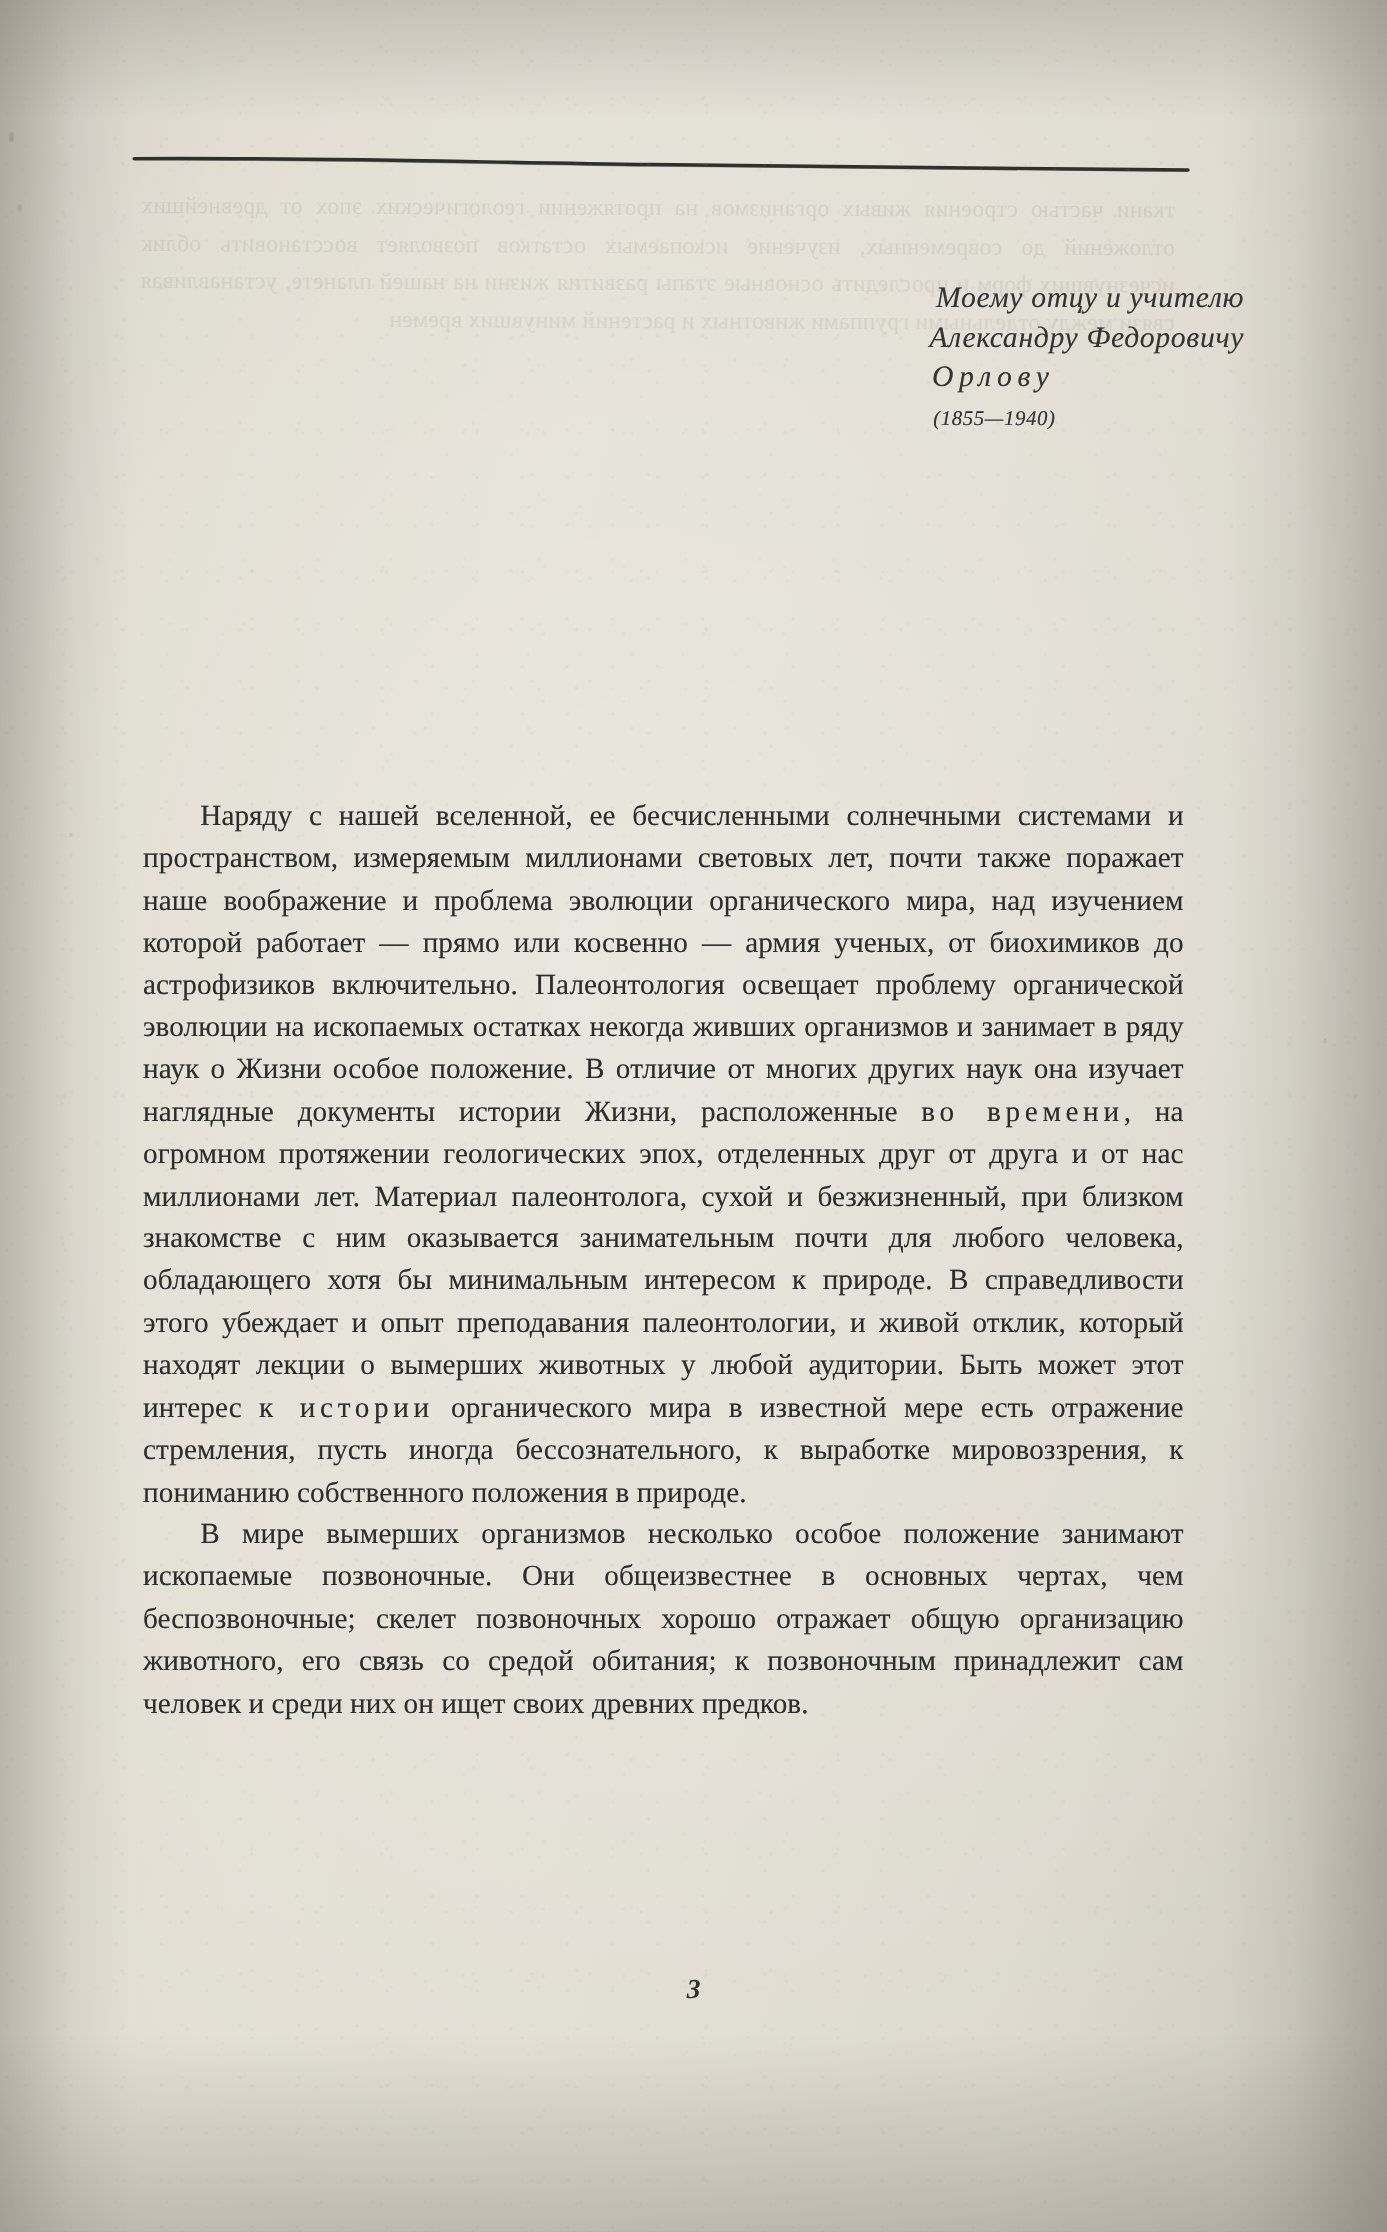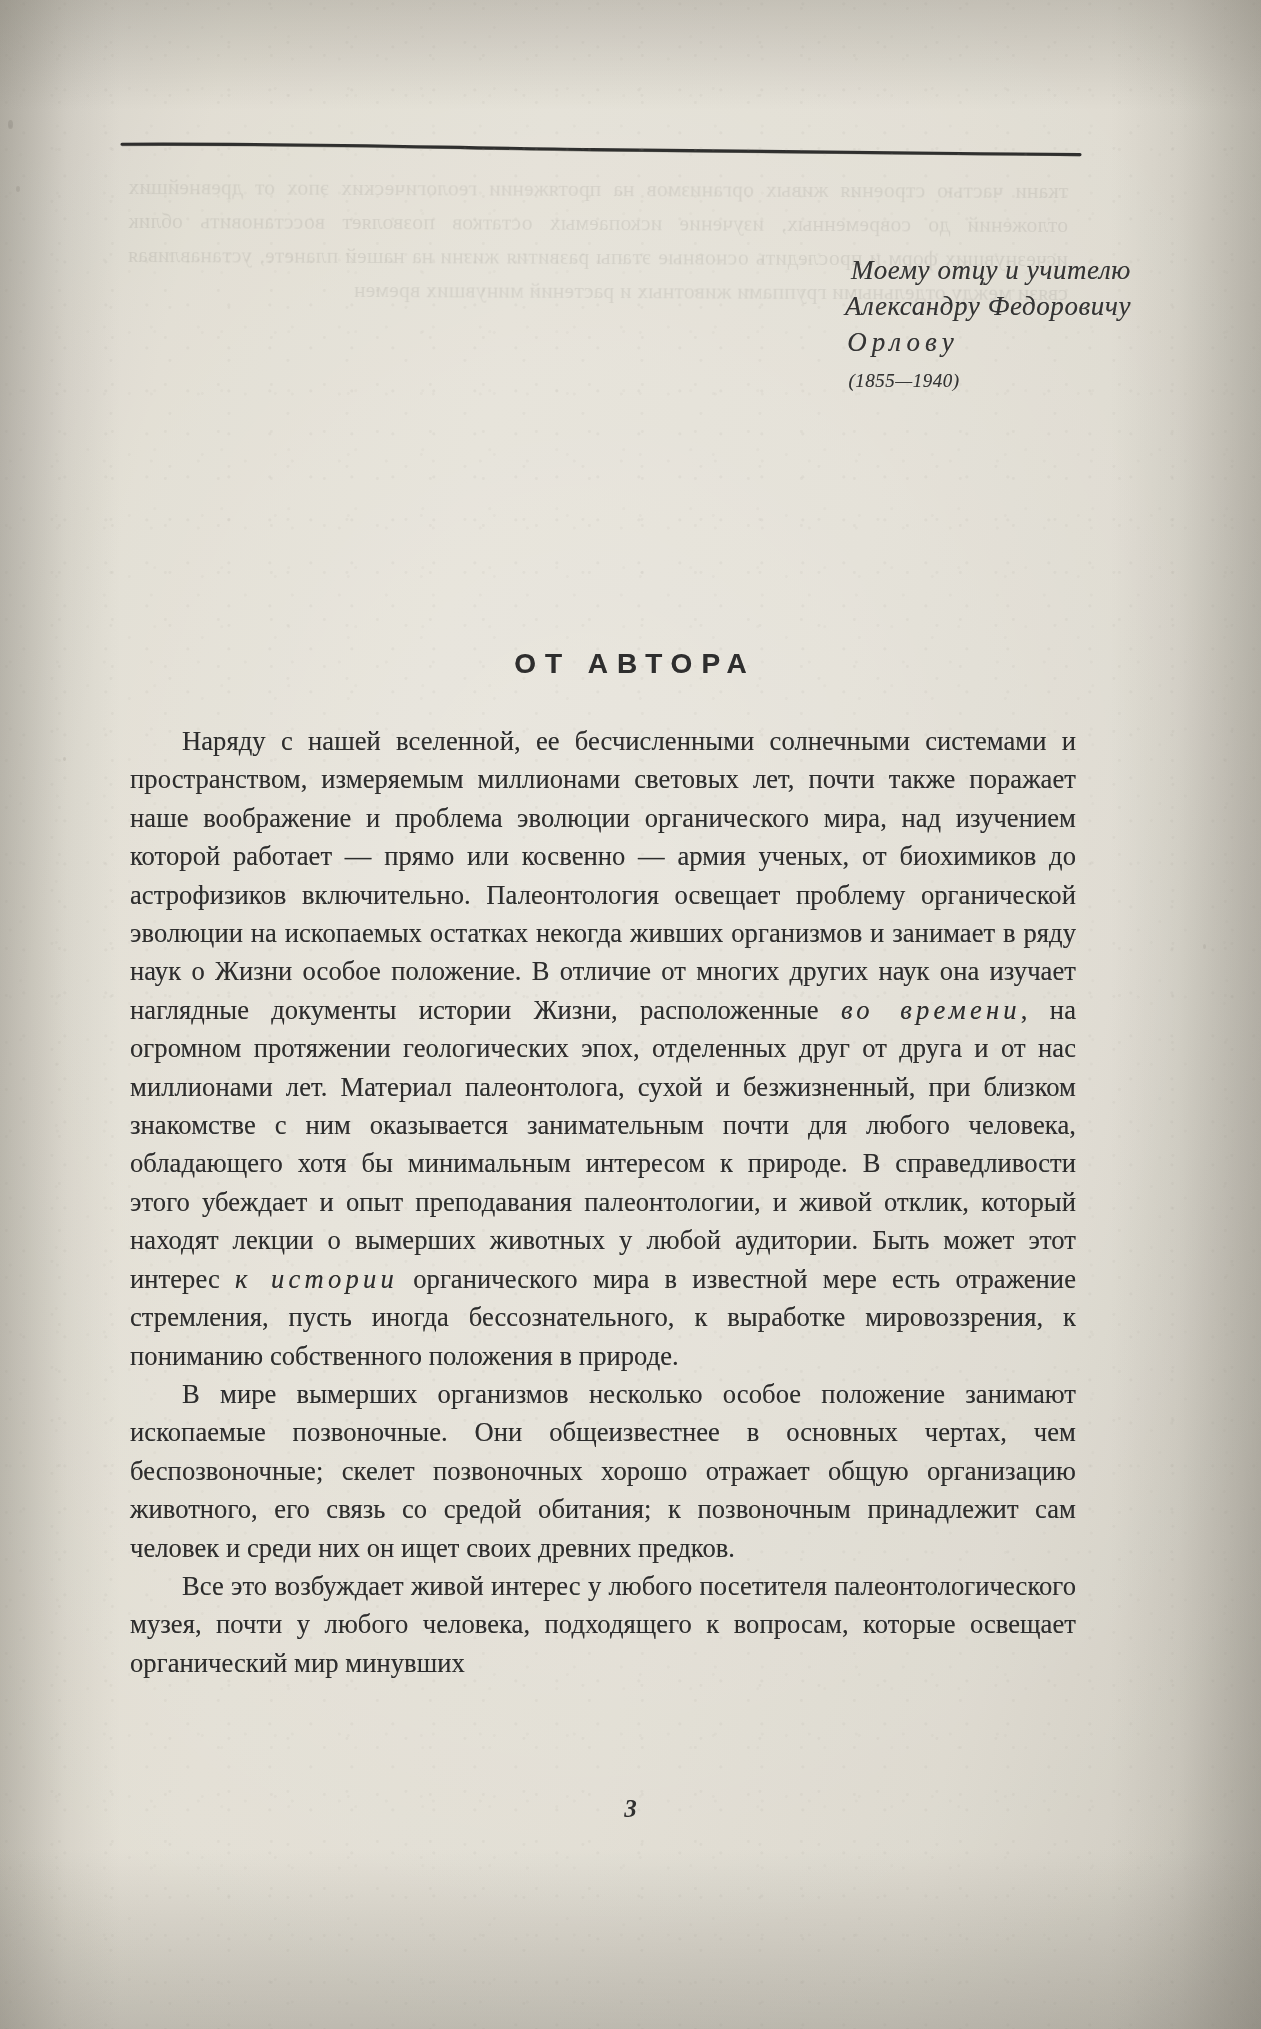--- a/index.html
+++ b/index.html
@@ -152,21 +152,21 @@
     letter-spacing: .05px;
     -webkit-font-smoothing: none;
   }
   .body p {
     margin: 0;
     text-indent: 52px;
     text-align: justify;
     text-align-last: left;
     hyphens: manual;
   }
-  .sp { letter-spacing: 4.2px; font-style: italic; }
+  .sp { letter-spacing: 4.2px; }
 
   
   .body, .dedication, .heading {
     text-shadow: 0 0 .6px rgba(40,40,40,.42);
   }
 
   
   .folio {
     position: absolute;
     left: 0; right: 0;
@@ -200,26 +200,24 @@
     </svg>
   </div>
 
   <div class="dedication">
     <div class="ded-line">Моему отцу и учителю</div>
     <div class="ded-line">Александру Федоровичу</div>
     <div class="ded-line center-name">Орлову</div>
     <div class="ded-dates">(1855—1940)</div>
   </div>
 
-  <div class="heading">ОТ АВТОРА</div>
 
   <div class="body">
     <p><span>Наряду с нашей вселенной, ее бесчисленными солнечными системами и пространством, измеряемым миллионами световых лет, почти также поражает наше воображение и проблема эволюции органического мира, над изучением которой работает — прямо или косвенно — армия ученых, от биохимиков до астрофизиков включительно. Палеонтология освещает проблему органической эволюции на ископаемых остатках некогда живших организмов и занимает в ряду наук о Жизни особое положение. В отличие от многих других наук она изучает наглядные документы истории Жизни, расположенные </span><span class="sp">во времени</span><span>, на огромном протяжении геологических эпох, отделенных друг от друга и от нас миллионами лет. Материал палеонтолога, сухой и безжизненный, при близком знакомстве с ним оказывается занимательным почти для любого человека, обладающего хотя бы минимальным интересом к природе. В справедливости этого убеждает и опыт преподавания палеонтологии, и живой отклик, который находят лекции о вымерших животных у любой аудитории. Быть может этот интерес </span><span class="sp">к истории</span><span> органического мира в известной мере есть отражение стремления, пусть иногда бессознательного, к выработке мировоззрения, к пониманию собственного положения в природе.</span></p>
     <p>В мире вымерших организмов несколько особое положение занимают ископаемые позвоночные. Они общеизвестнее в основных чертах, чем беспозвоночные; скелет позвоночных хорошо отражает общую организацию животного, его связь со средой обитания; к позвоночным принадлежит сам человек и среди них он ищет своих древних предков.</p>
-    <p>Все это возбуждает живой интерес у любого посетителя палеонтологического музея, почти у любого человека, подходящего к вопросам, которые освещает органический мир минувших</p>
   </div>
 
   <div class="folio">3</div>
 
   <div class="grain"></div>
   <div class="shade-left"></div>
   <div class="shade-right"></div>
   <div class="shade-top"></div>
   <div class="shade-bottom"></div>
 

